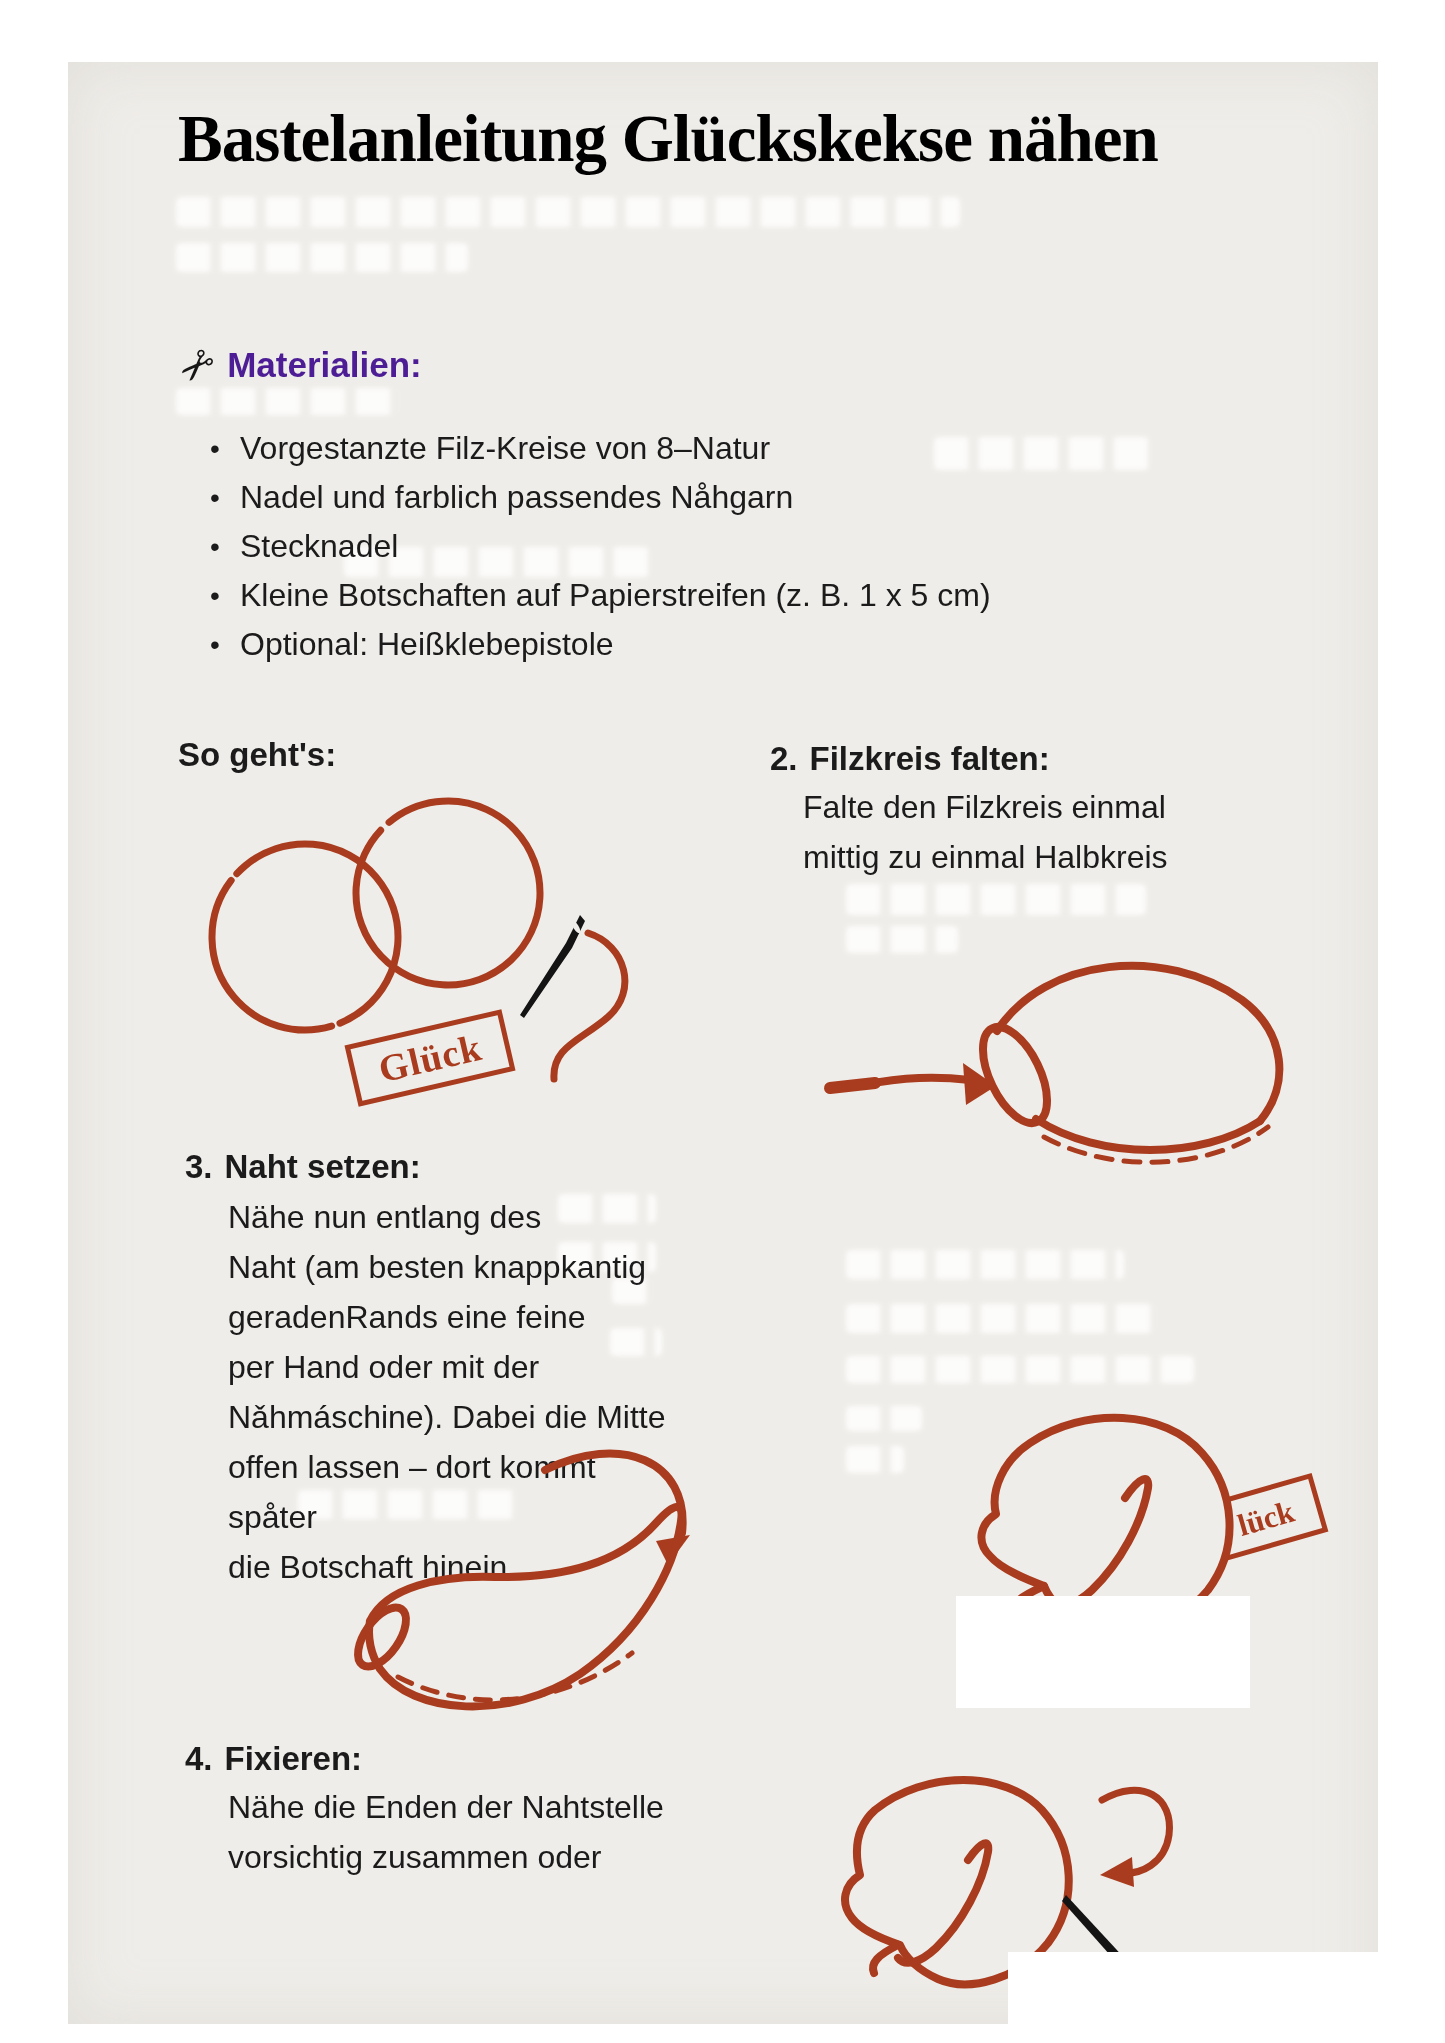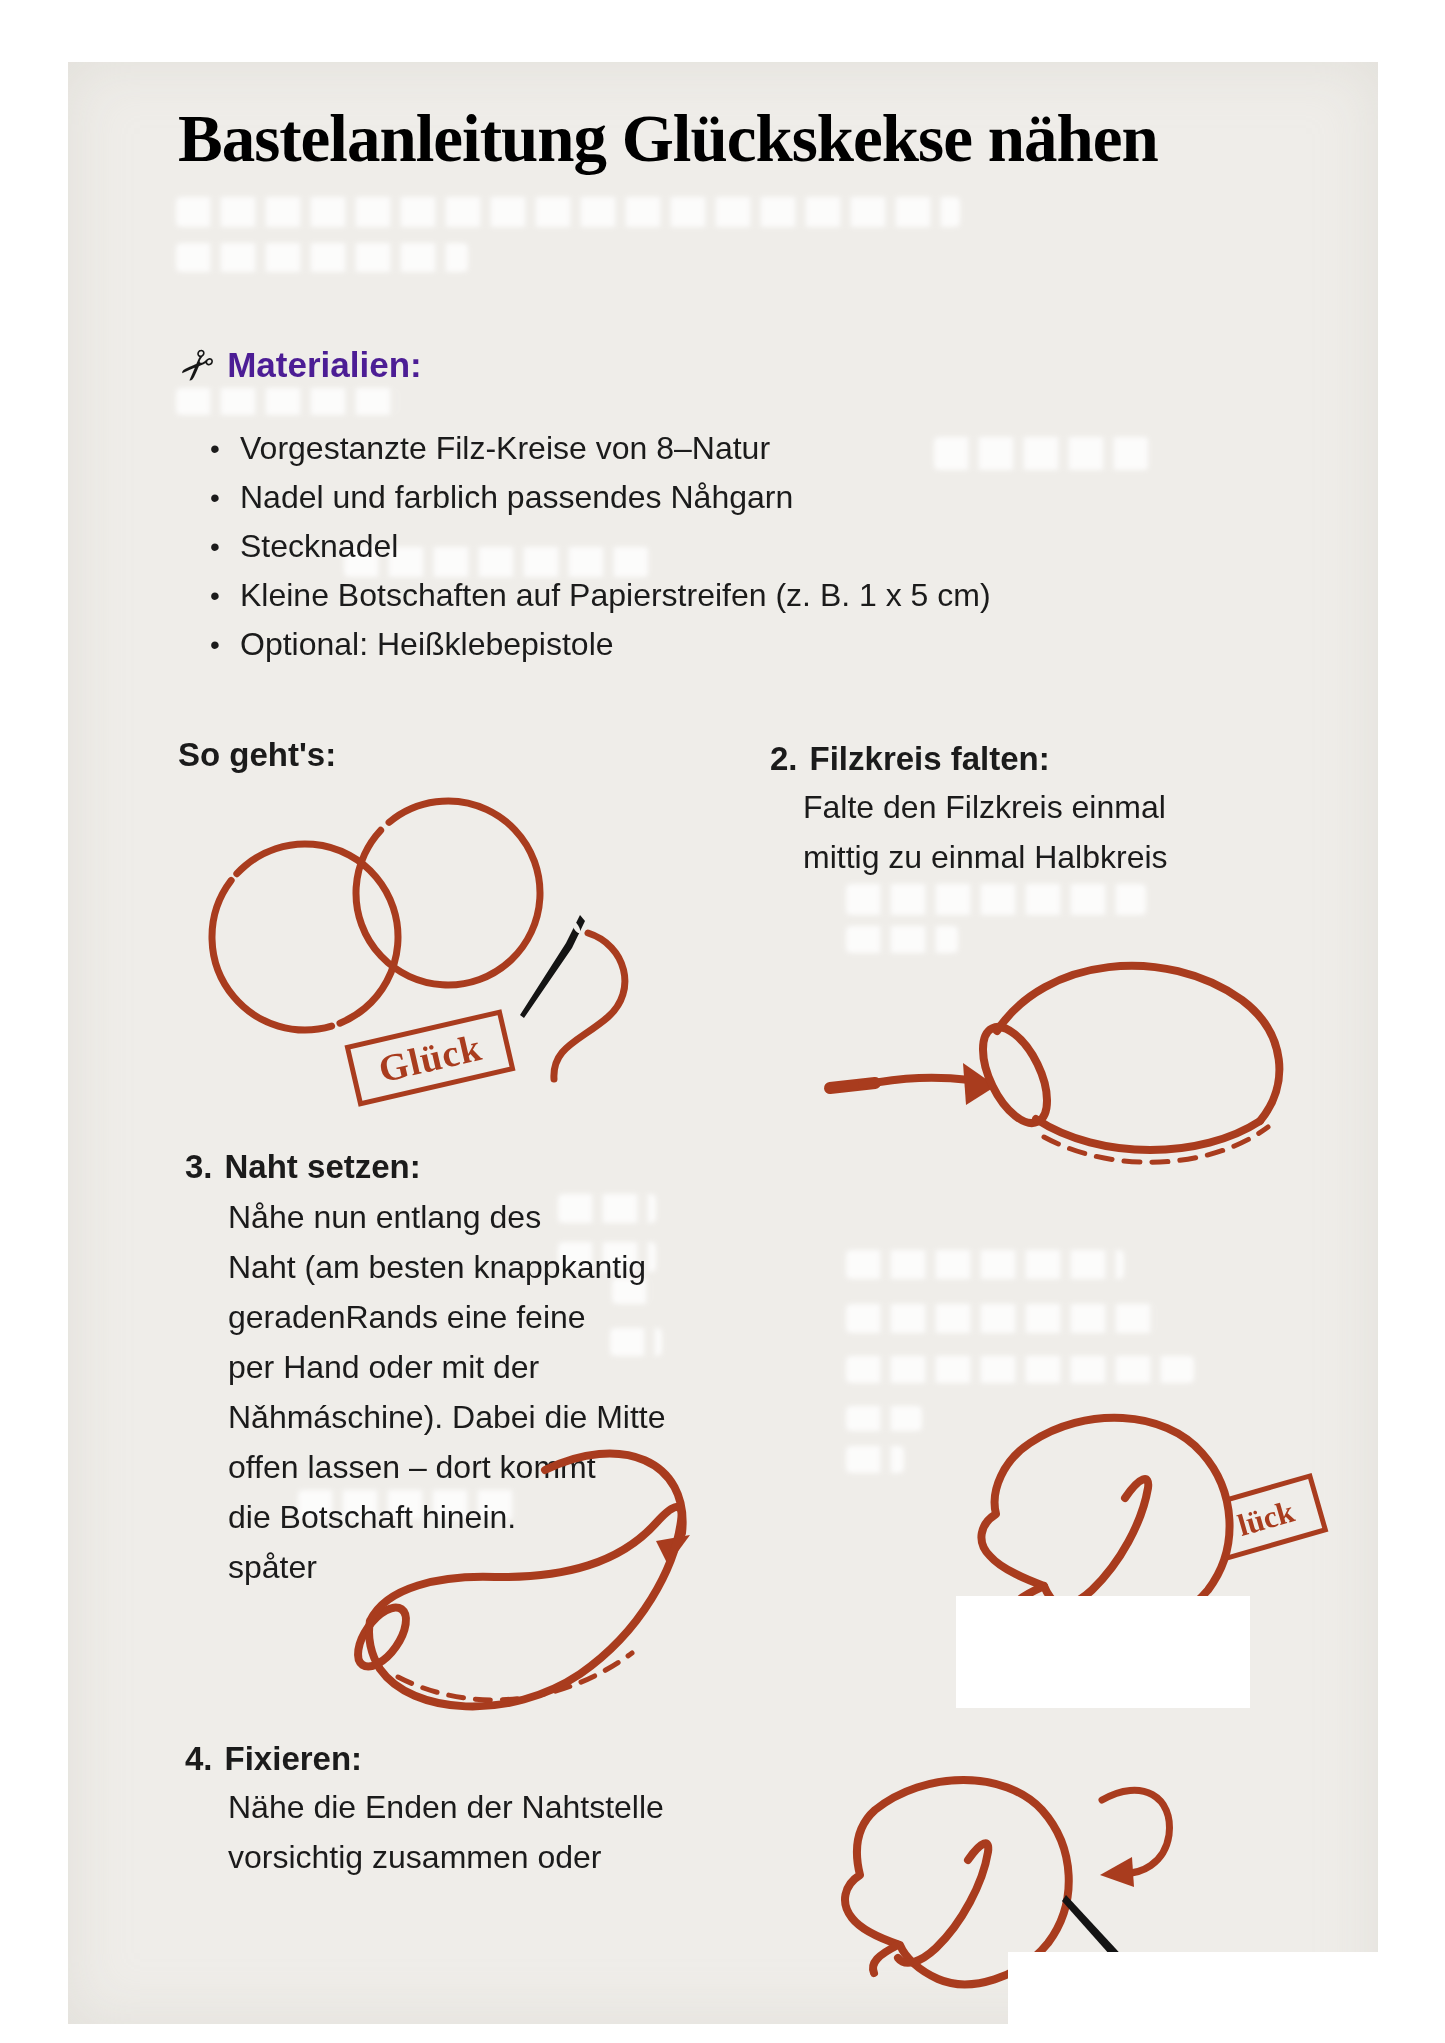--- a/index.html
+++ b/index.html
@@ -114,28 +114,28 @@
   <div class="abs step-body step2-body">
     <div>Falte den Filzkreis einmal</div>
     <div>mittig zu einmal Halbkreis</div>
   </div>
 
   <div class="abs step-head step3-head">
     <span class="step-num">3.</span>
     <span>Naht setzen:</span>
   </div>
   <div class="abs step-body step3-body">
-    <div>Nåhe nun entlang des</div>
+    <div>Nähe nun entlang des</div>
     <div>Naht (am besten knappkantig</div>
     <div>geradenRands eine feine</div>
     <div>per Hand oder mit der</div>
     <div>Nǎhmáschine). Dabei die Mitte</div>
     <div>offen lassen – dort kommt</div>
+    <div>spåter</div>
     <div>die Botschaft hinein.</div>
-    <div>spåter</div>
   </div>
 
   <div class="abs step-head step4-head">
     <span class="step-num">4.</span>
     <span>Fixieren:</span>
   </div>
   <div class="abs step-body step4-body">
     <div>Nähe die Enden der Nahtstelle</div>
     <div>vorsichtig zusammen oder</div>
   </div>

